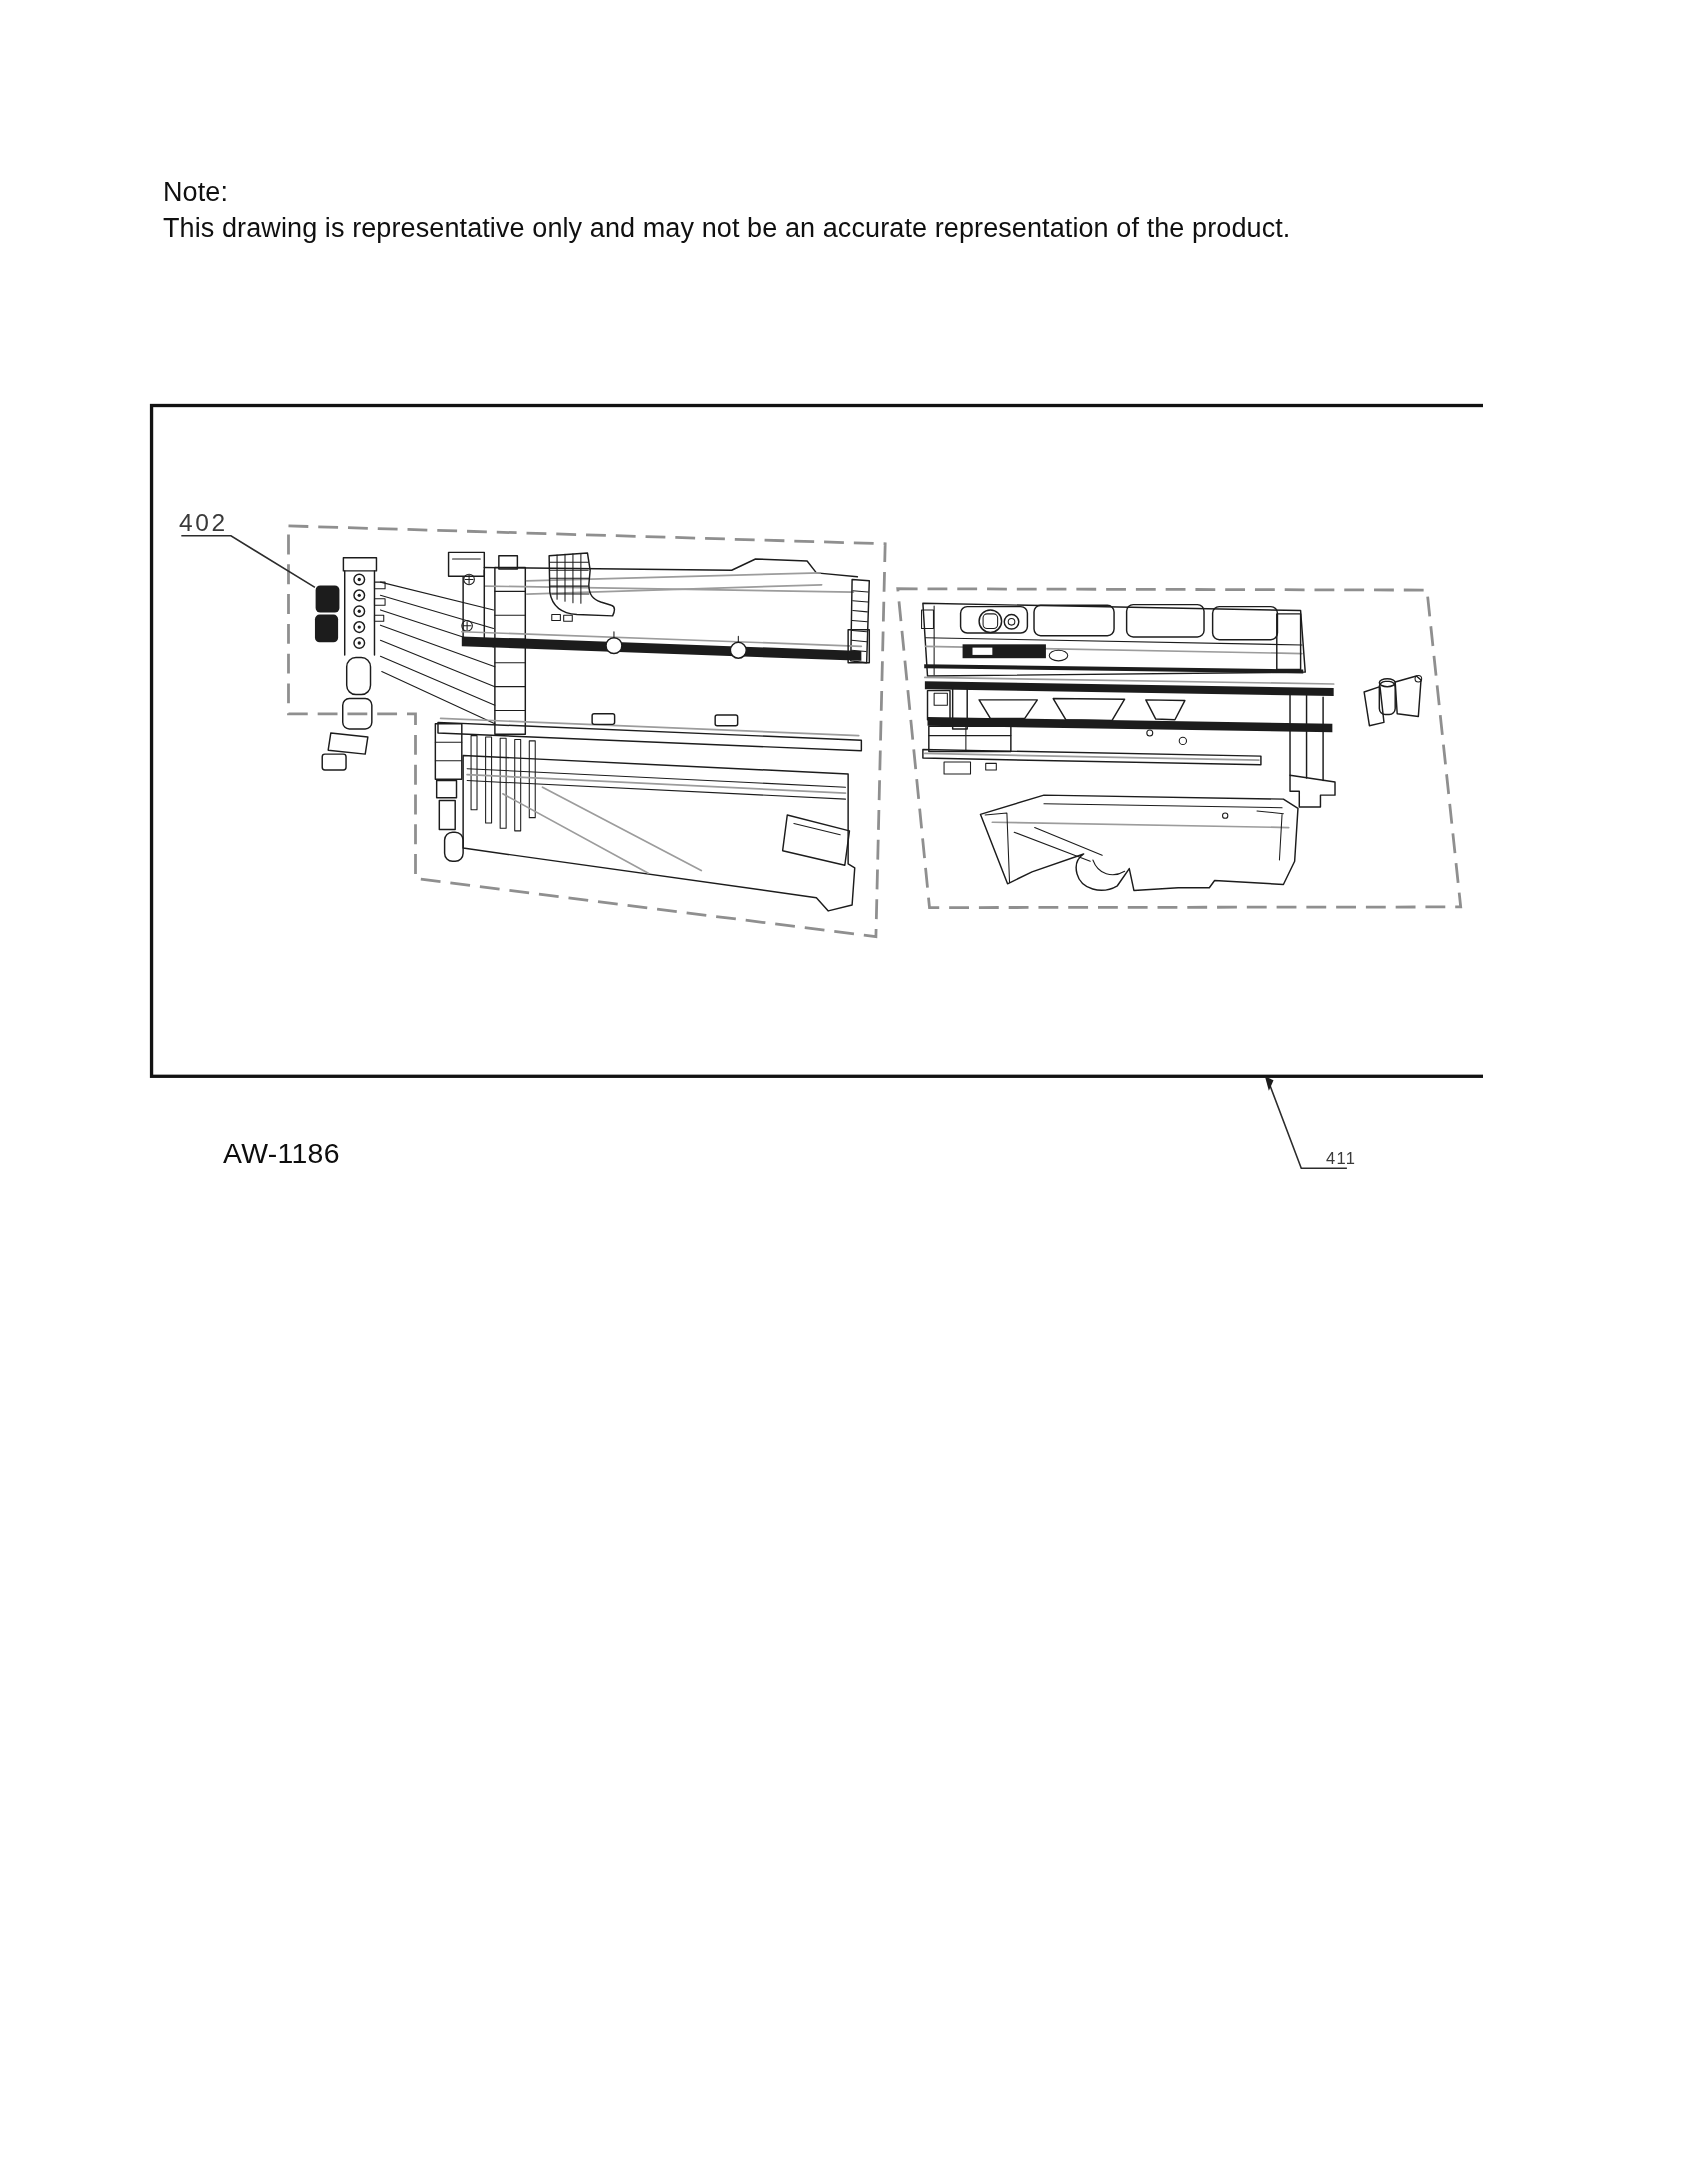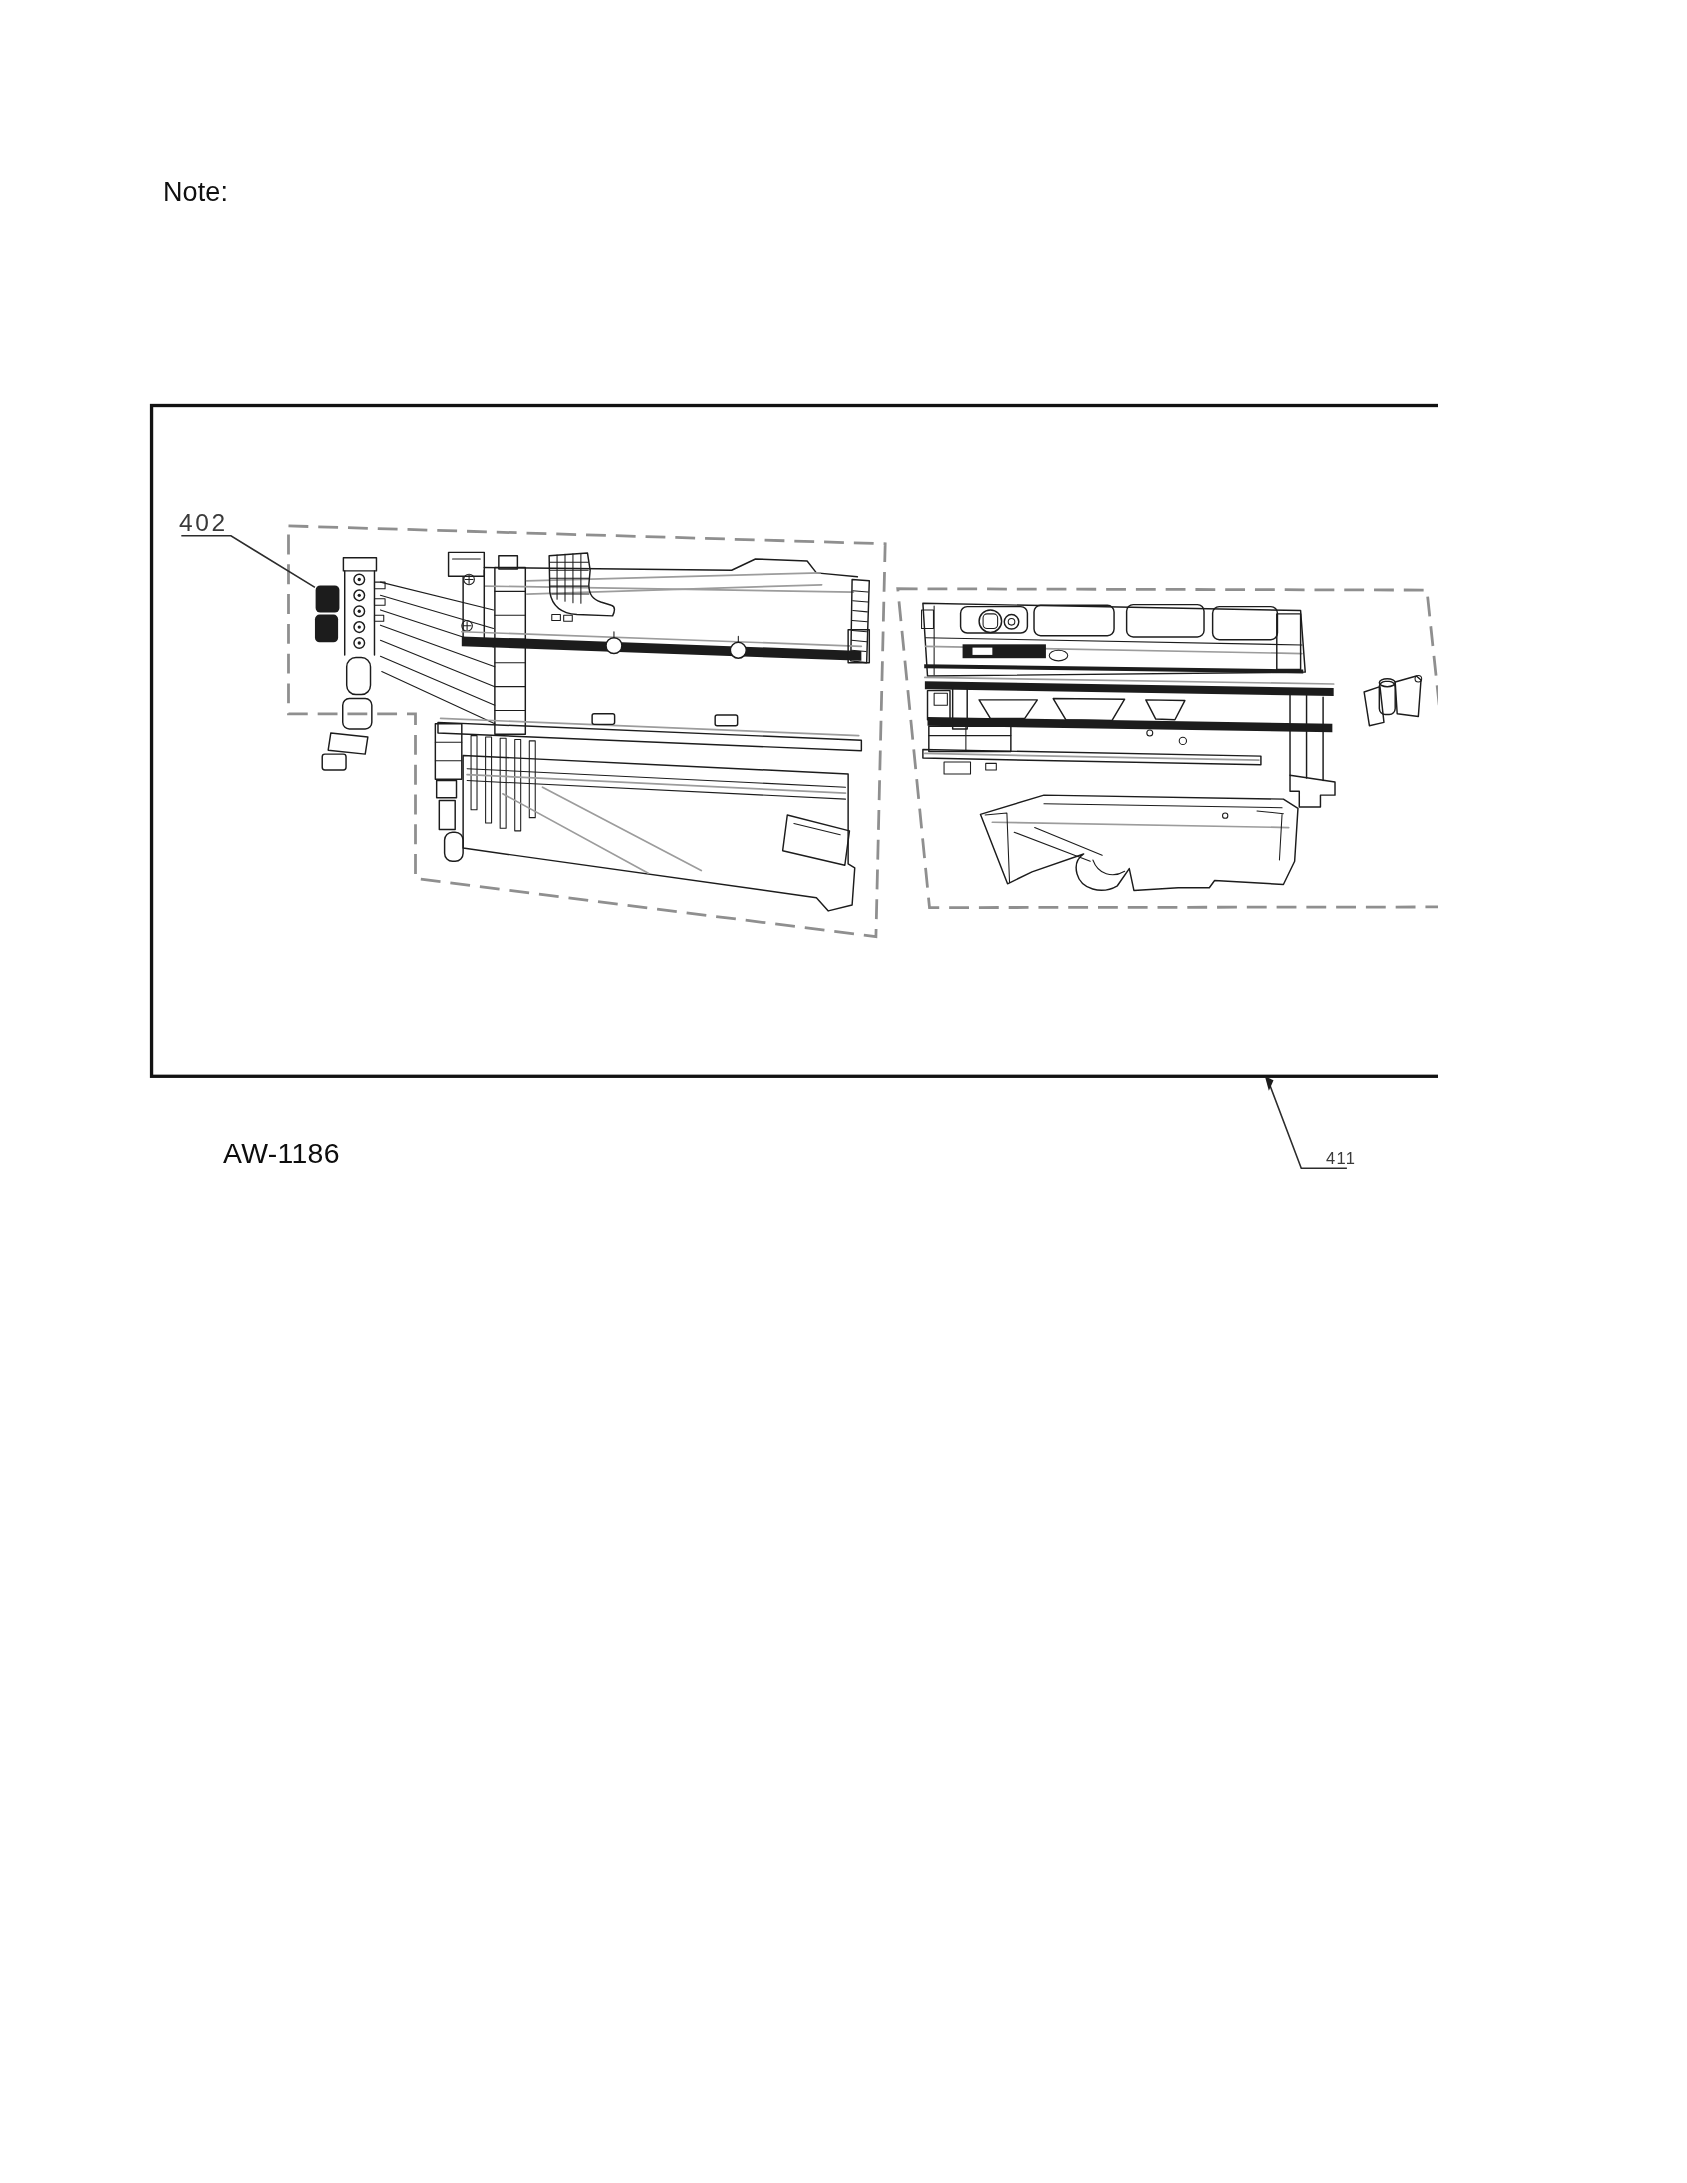--- a/index.html
+++ b/index.html
@@ -2,20 +2,21 @@
 <html style="--line: #1c1c1c; --dash: #8f8f8f; --paper: #ffffff;font-size:10.6px"><head>
 <meta charset="utf-8">
 <style>
   html,body{margin:0;padding:0;background:#ffffff;}
   .page{
     position:relative;
     width:1438px;height:2183px;
     background:var(--paper,#fff);
     font-family:"Liberation Sans",sans-serif;
     overflow:hidden;
+    padding-left:45px;
   }
   .note{
     position:absolute;left:163px;top:174px;
     font-size:27px;line-height:36px;color:#101010;
     letter-spacing:0.1px;white-space:nowrap;
   }
   svg.fig{position:absolute;left:0;top:0;}
   .callout{
     position:absolute;
     font-family:Liberation Sans, sans-serif;
@@ -36,20 +37,21 @@
   .border{stroke:#121212;stroke-width:5;fill:none;}
   .leader{stroke:#2c2c2c;stroke-width:2.4;fill:none;}
 </style>
 </head>
 <body>
 
 <div class="page">
 
   <div class="note">
     <div>Note:</div>
+    <div>This drawing is representative only and may not be an accurate representation of the product.</div>
   </div>
 
   <svg class="fig" width="1687" height="2183" viewBox="0 0 2550 3300">
 
     <rect x="229" y="613" width="2091" height="1014" class="border"></rect>
 
     <path class="dash" d="M436,795 L1338,822 L1324,1416 L628,1328 L628,1079 L436,1079 Z"></path>
 
     <path class="dash" d="M1357,890 L2157,892 L2208,1371 L1405,1372 Z"></path>
 

